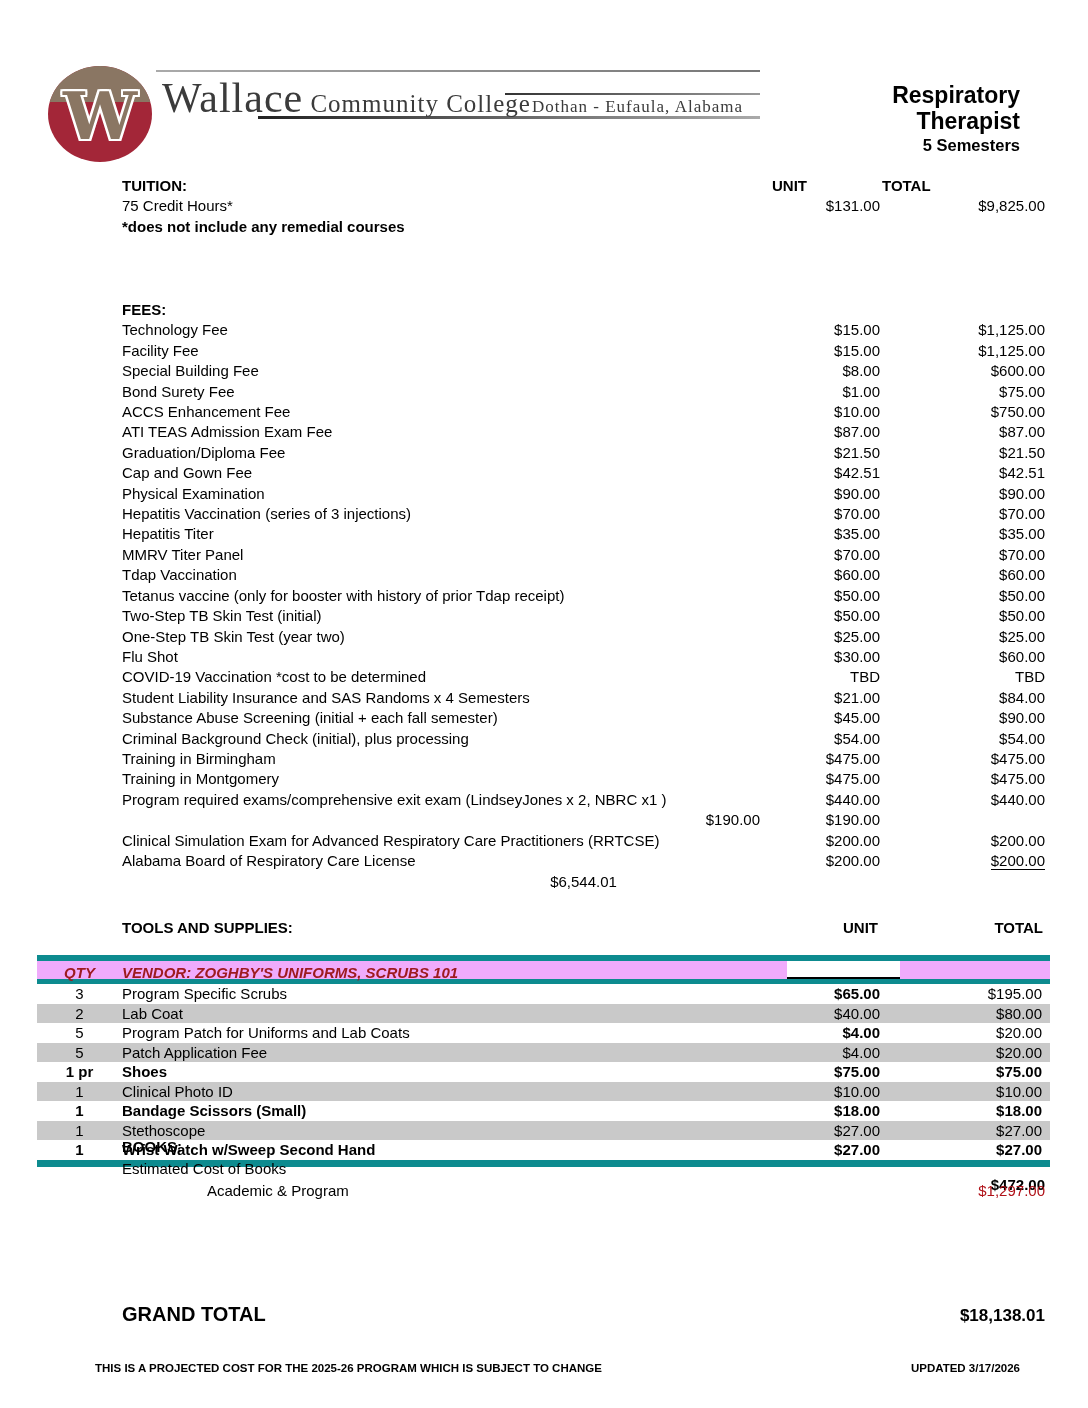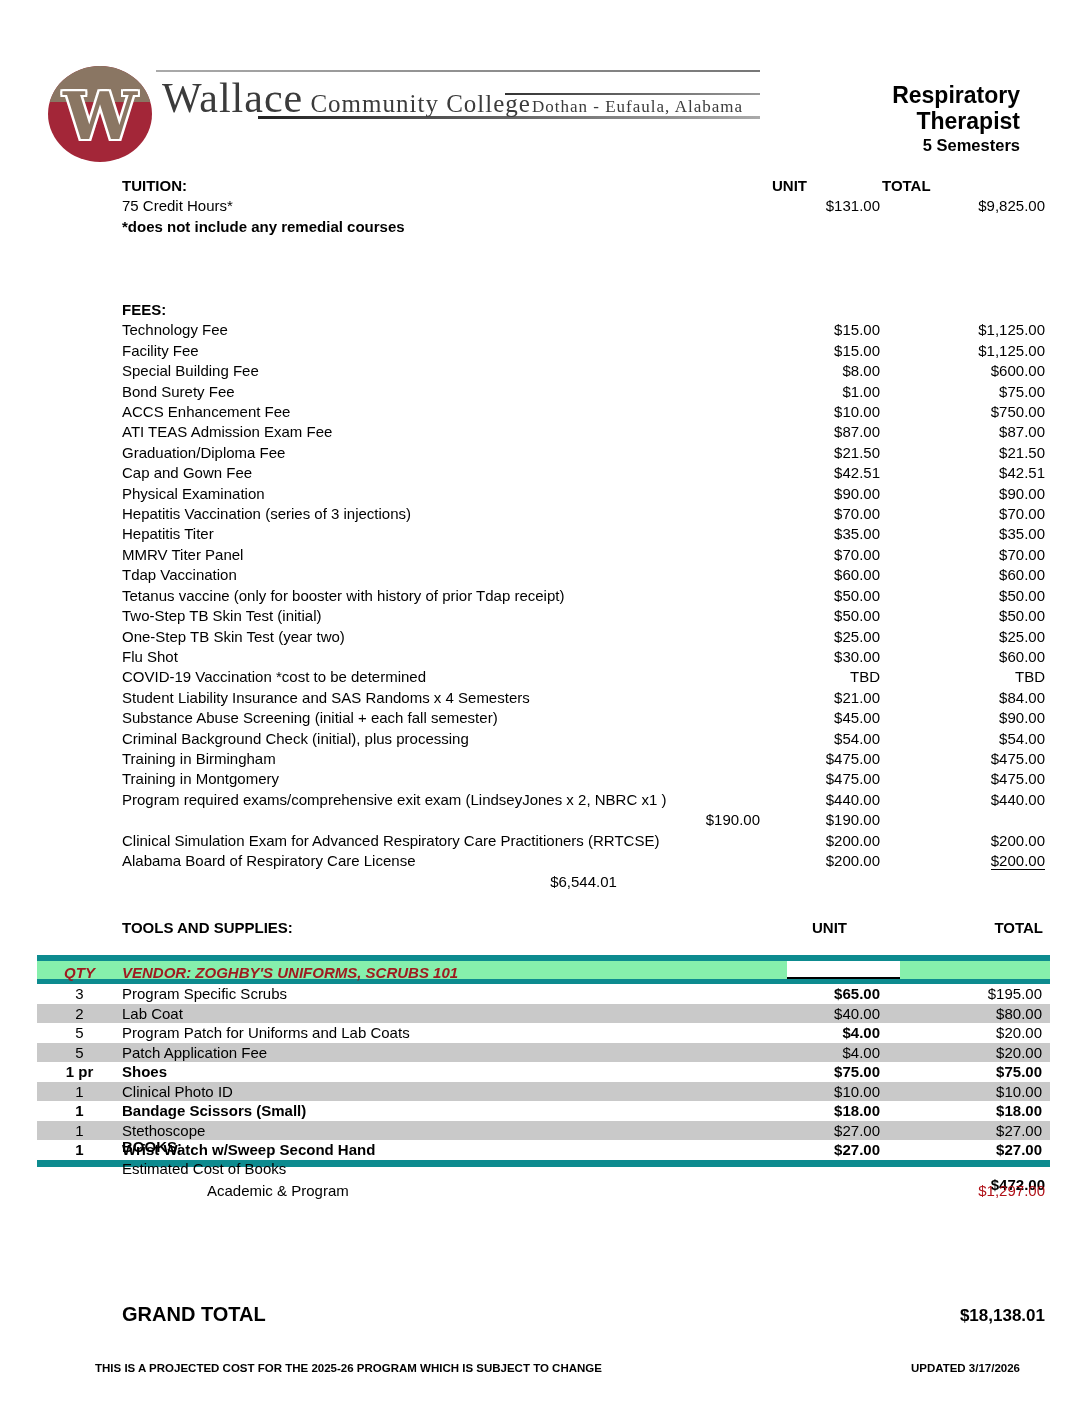--- a/index.html
+++ b/index.html
@@ -48,26 +48,26 @@
   .grow .h-unit  { text-align:left; padding-left:12px; font-weight:bold; }
   .grow .h-total { text-align:left; padding-left:2px;  font-weight:bold; }
   .bold { font-weight:bold; }
   .u-line { border-bottom:1.6px solid #000; display:inline-block; line-height:17px; }
 
   .sec-tuition { top:176px; }
   .sec-fees    { top:300px; }
   .subtotal-row { text-align:center; line-height:21px; }
 
   
-  .tools-label { top:918px; font-weight:bold;gap:31px; }
+  .tools-label { top:918px; font-weight:bold; }
   .tools-label .h-unit, .tools-label .h-total { text-align:right; padding:0 2px 0 0; }
   .tools-table { position:absolute; left:37px; top:955px; width:1013px;
                  border-top:6px solid var(--teal); border-bottom:7px solid var(--teal); }
   .t-head { position:relative; display:grid; grid-template-columns:85px 1fr;
-            background:#86efac; height:23px; line-height:23px;
+            background:#f0abfc; height:23px; line-height:23px;
             border-bottom:5px solid var(--teal);
             color:var(--dkred); font-weight:bold; font-style:italic; font-size:15px; }
   .t-head .q { text-align:center; }
   .t-head .notch { position:absolute; left:750px; top:0; width:113px; height:100%;
                    background:#fff; border-bottom:2px solid #000; }
   .trow { display:grid; grid-template-columns:85px 598px 160px 170px; height:19.5px;
           line-height:19.5px; font-size:15px; }
   .trow .q { text-align:center; }
   .trow .u { text-align:right; }
   .trow .t { text-align:right; padding-right:8px; }

